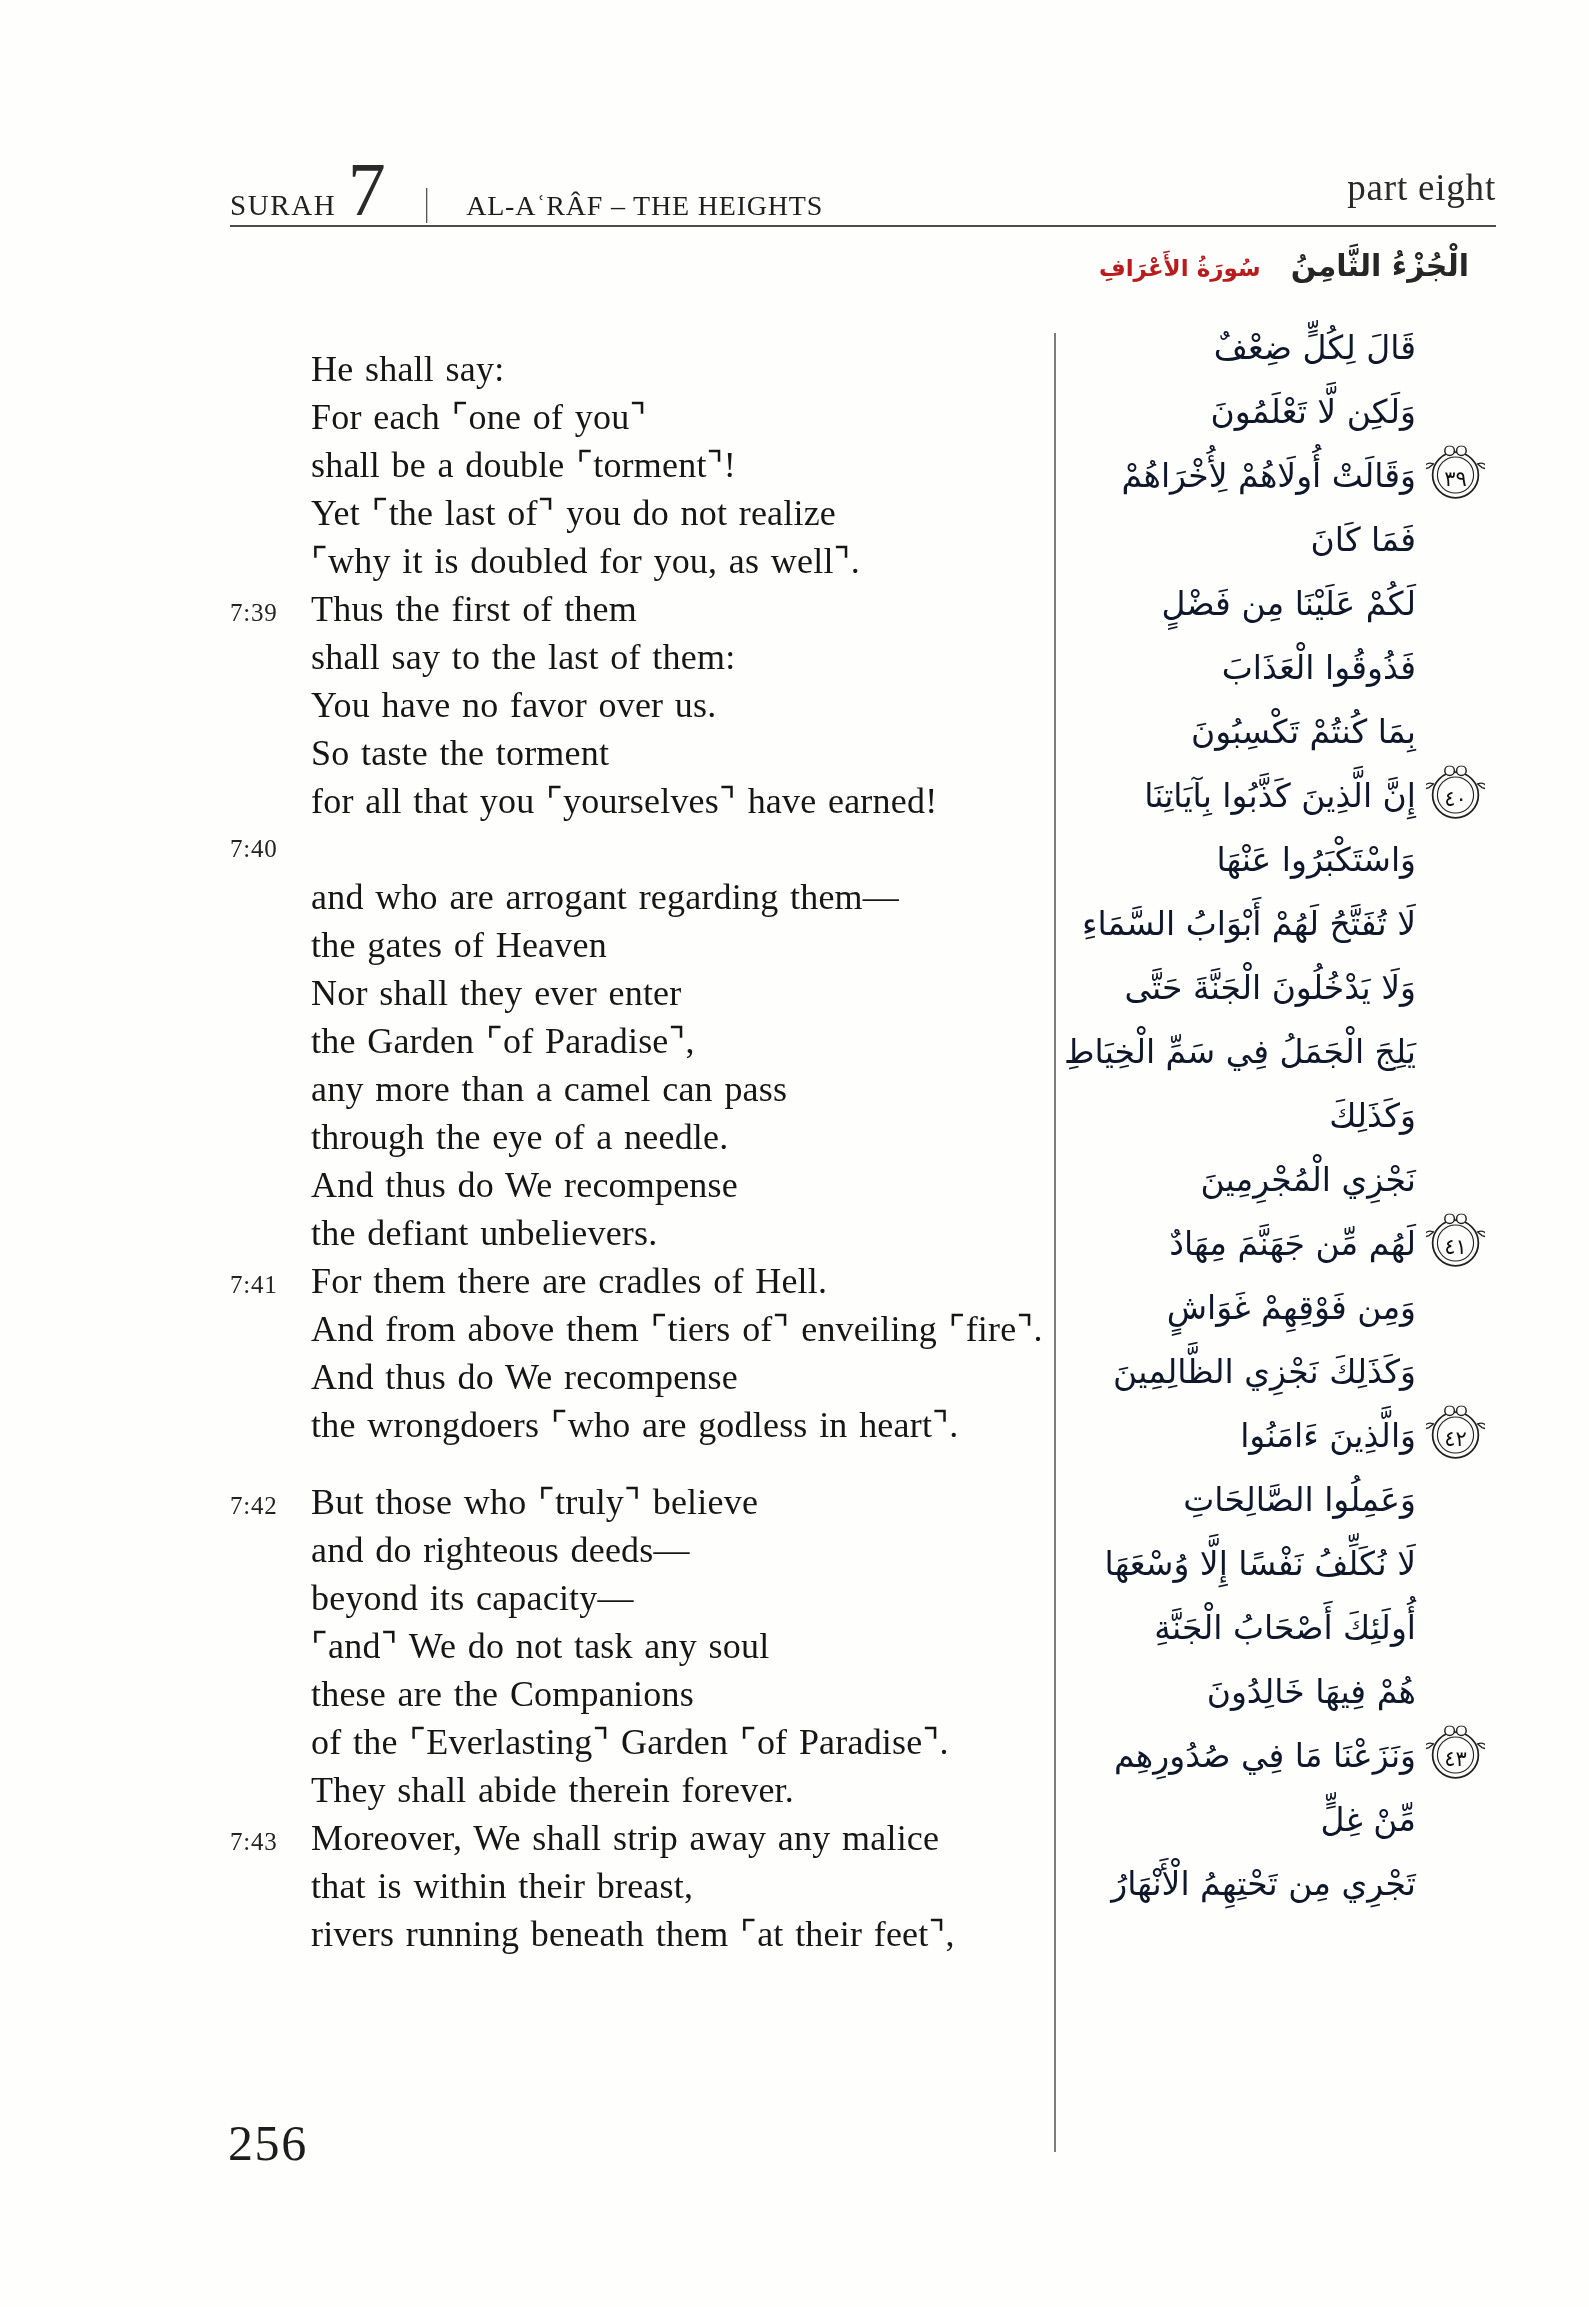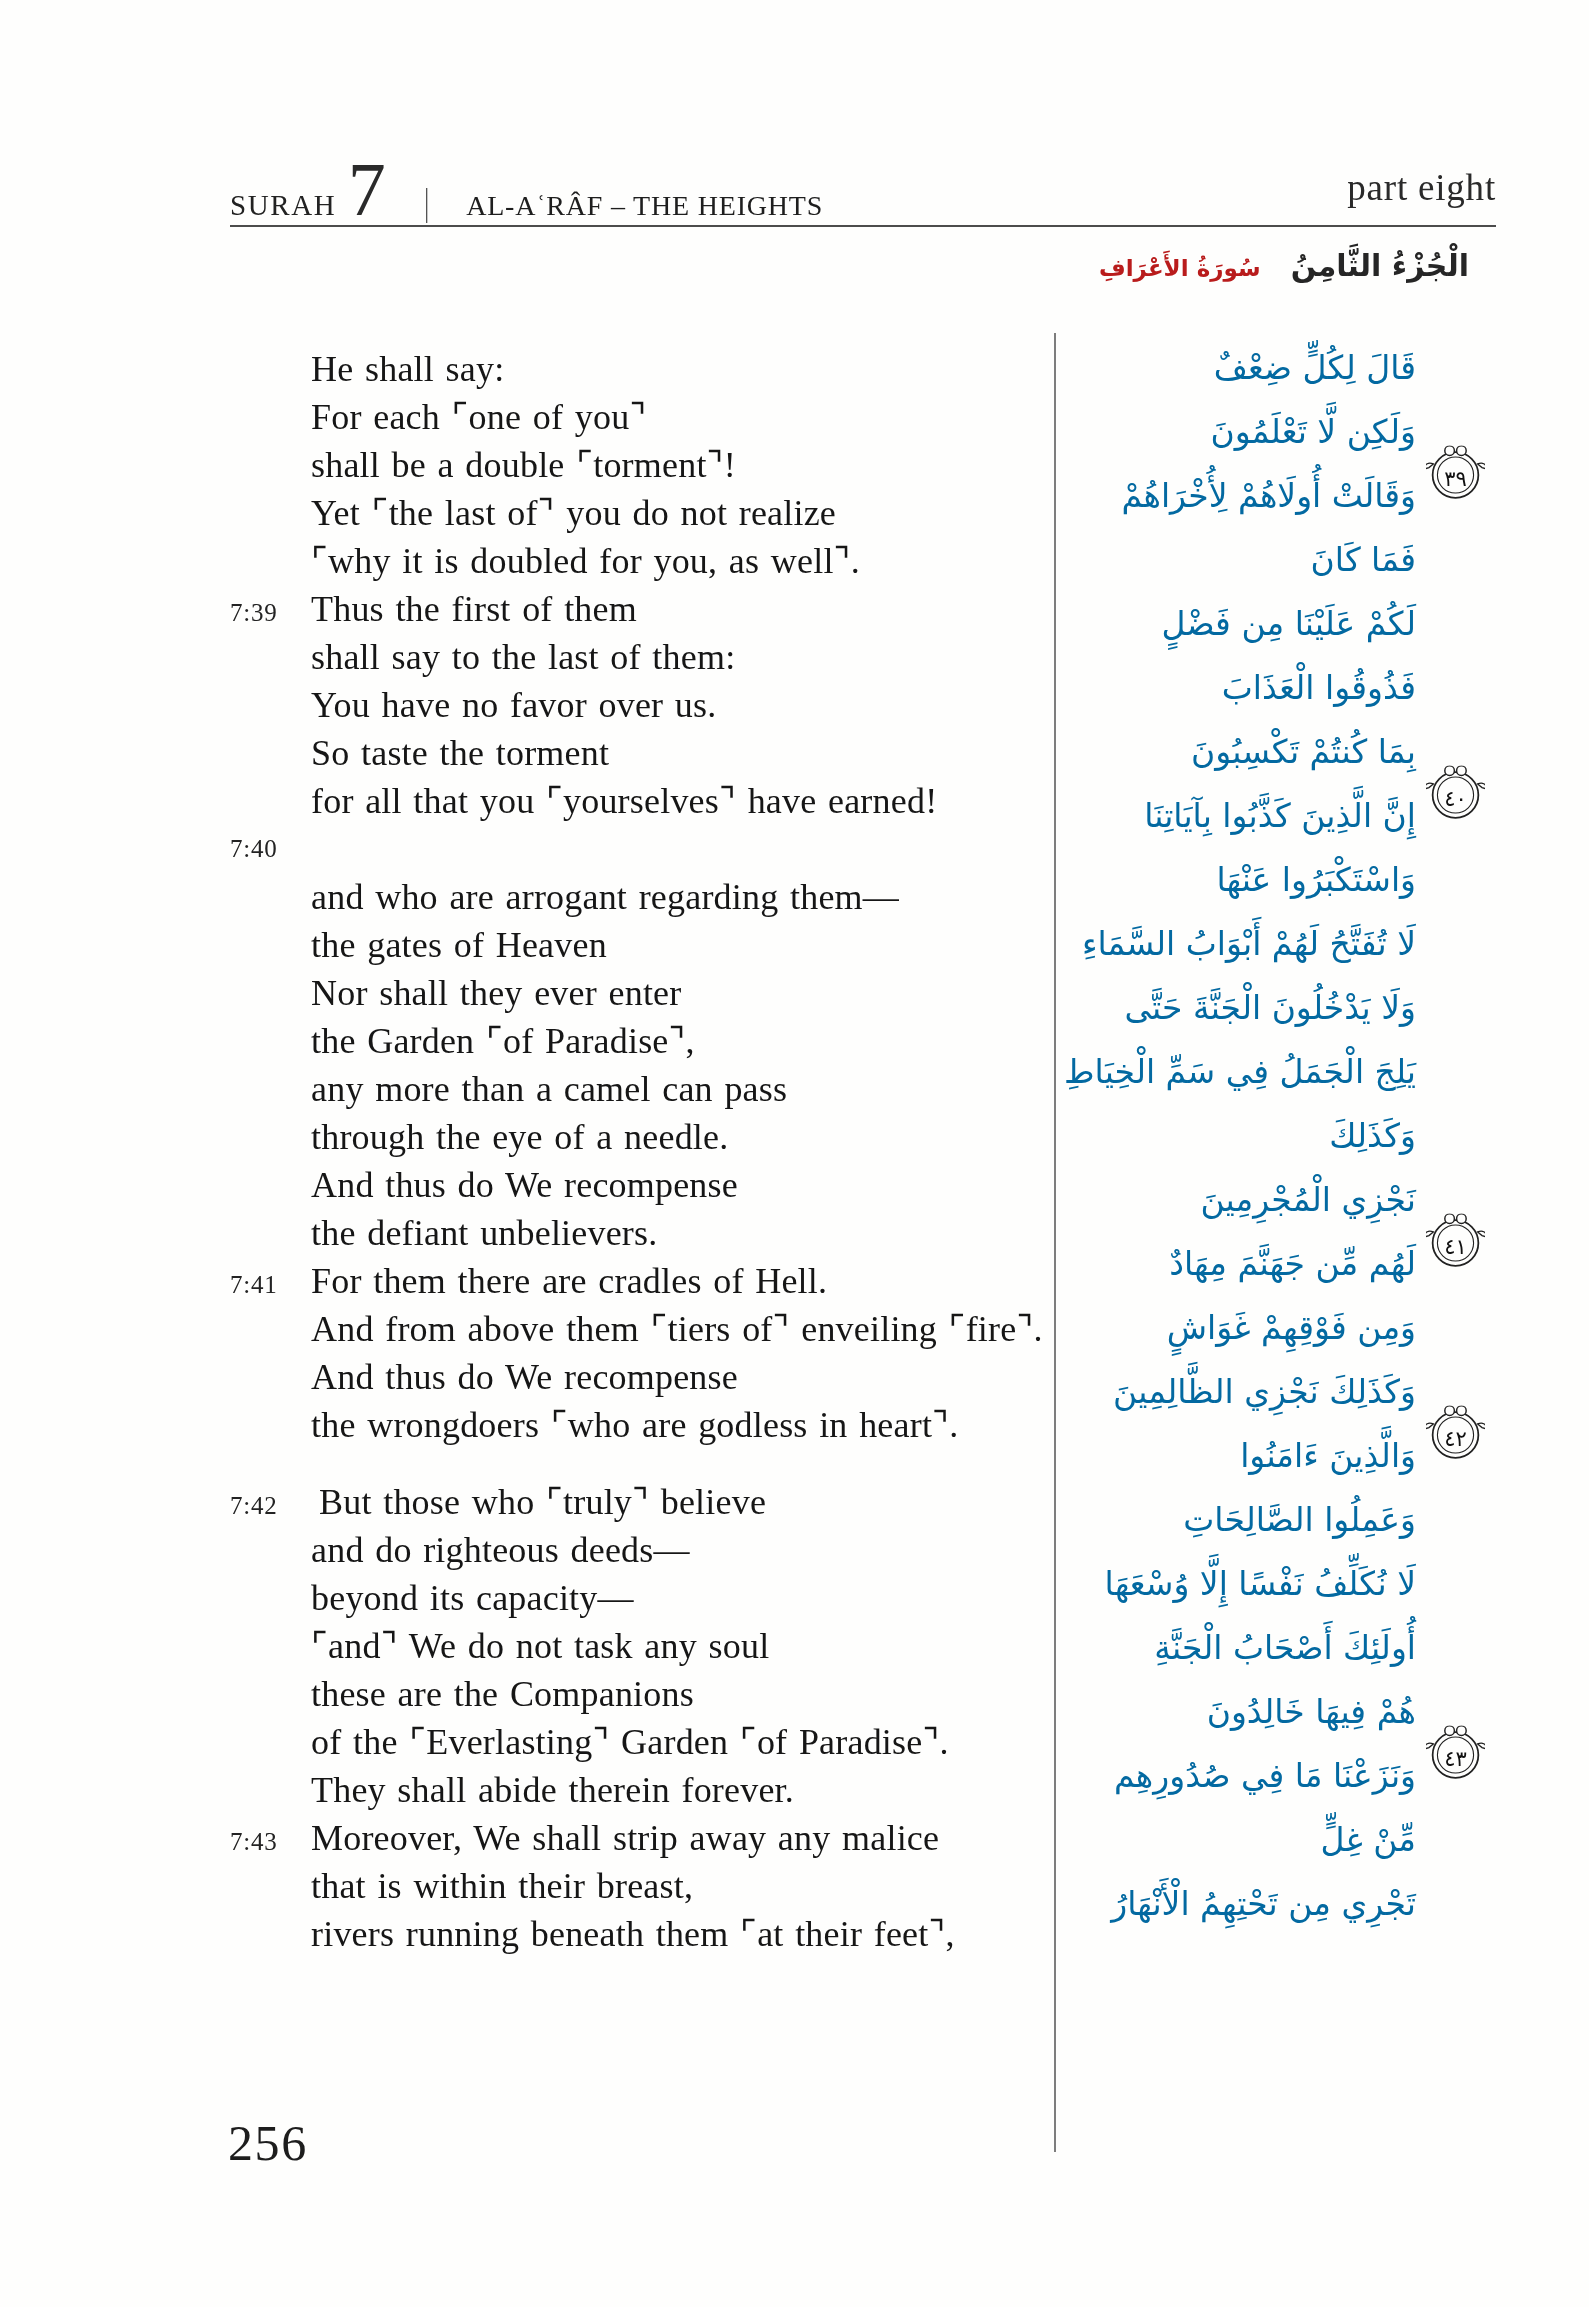--- a/index.html
+++ b/index.html
@@ -41,37 +41,37 @@
     direction:rtl;white-space:nowrap;
   }
   
   .col-divider{
     position:absolute;left:1054px;top:333px;width:1.6px;height:1819px;
     background:#7d7d7d;
   }
   
   .en-col{position:absolute;left:230px;top:345px;width:813px;}
   .en-row{display:flex;align-items:baseline;height:48px;}
-  .en-row.gap-before{margin-top:28.5px;gap:8px;}
+  .en-row.gap-before{margin-top:28.5px;}
   .verse-ref{
     flex:0 0 81px;width:81px;
     font-size:25px;color:#232323;letter-spacing:0.8px;line-height:48px;
   }
   .en-text{
     font-size:36px;line-height:48px;letter-spacing:0.2px;word-spacing:2.4px;
     white-space:nowrap;color:#161616;
   }
   
   .ar-col{position:absolute;top:315px;left:699px;right:173px;}
   .ar-row{position:relative;height:64px;}
   .ar-text{
     position:absolute;right:0;top:50%;transform:translateY(-50%);
     font-family:"DejaVu Sans",sans-serif;
-    font-size:33px;color:#0369a1;
-    direction:rtl;white-space:nowrap;margin-top:20px;
+    font-size:33px;color:#0f172a;
+    direction:rtl;white-space:nowrap;
   }
   .medallion{
     position:absolute;right:-69px;top:50%;transform:translateY(-50%);
     width:59px;height:59px;
   }
   .medallion svg{position:absolute;left:0;top:0;}
   .medallion-num{
     position:absolute;left:0;top:3.3px;width:59px;height:59px;
     display:flex;align-items:center;justify-content:center;
     font-family:"DejaVu Sans",sans-serif;font-size:21px;color:#111;

